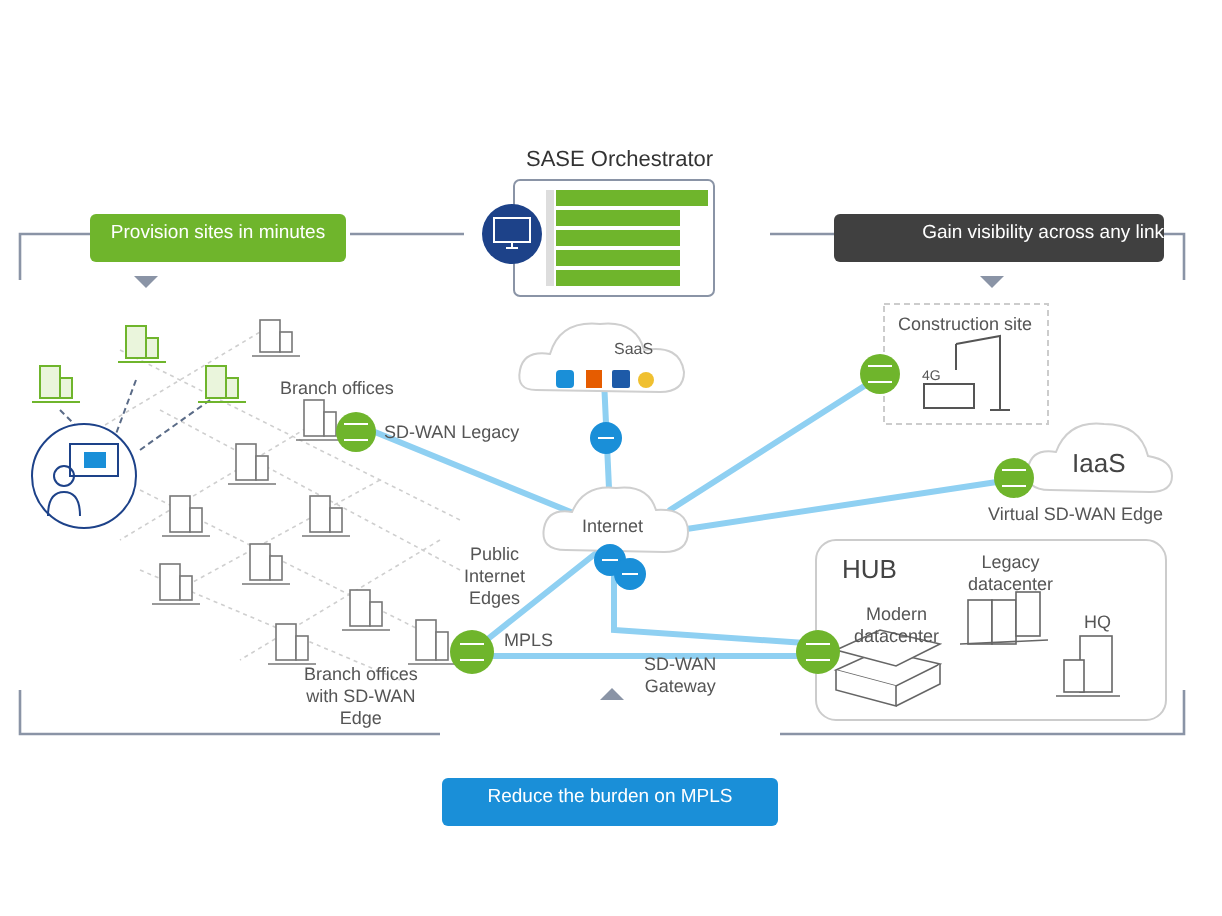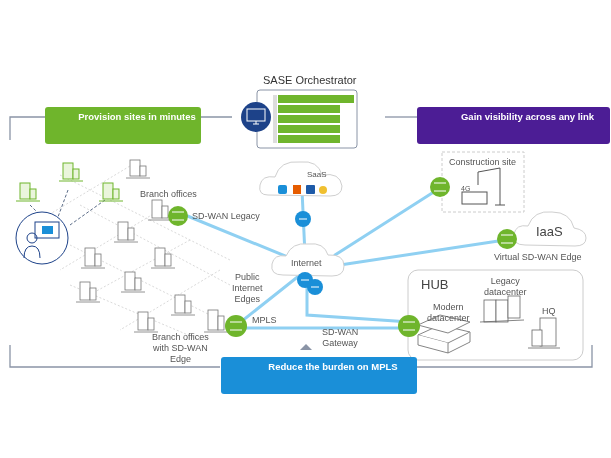--- a/index.html
+++ b/index.html
@@ -1,21 +1,21 @@
 <!DOCTYPE html>
 <html><head>
 <meta charset="utf-8">
 <style>
   html, body { margin:0; padding:0; background:#ffffff; }
   body { width:611px; height:458px; position:relative; overflow:hidden; font-family:"Liberation Sans", sans-serif; }
   .lbl { position:absolute; color:#555; font-size:9px; line-height:11px; text-align:center; white-space:nowrap; }
-  .badge { position:absolute; color:#fff; font-size:9.5px; font-weight:bold; text-align:center; border-radius:3px; line-height:20px; height:37px;padding-left:28px; }
+  .badge { position:absolute; color:#fff; font-size:9.5px; font-weight:normal; text-align:center; border-radius:3px; line-height:20px; height:24px; }
   .green-badge { background:#6fb52c; }
-  .navy-badge { background:#4c1d95; }
-  .blue-badge { background:#1a8fd8; }
+  .navy-badge { background:#404040;text-align:right; }
+  .blue-badge { background:#1a8fd8;margin-top:32px; }
   .title { position:absolute; font-size:11px; color:#333; }
 </style>
 </head>
 <body>
 
 <svg width="611" height="458" style="position:absolute;left:0;top:0;">
 
   <g stroke="#8a94a6" stroke-width="1.3" fill="none">
     <path d="M10 140 L10 117 L45 117"></path>
     <path d="M175 117 L232 117"></path>

